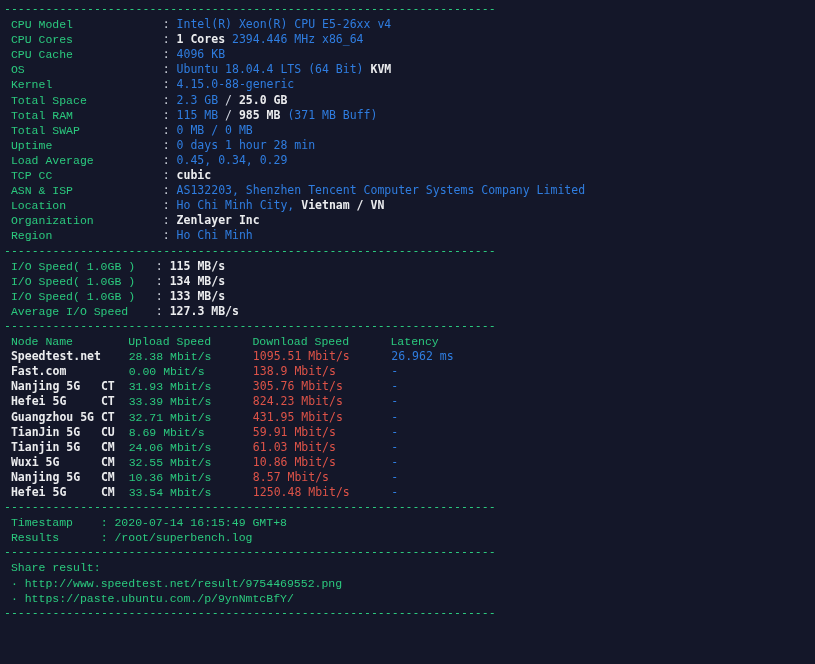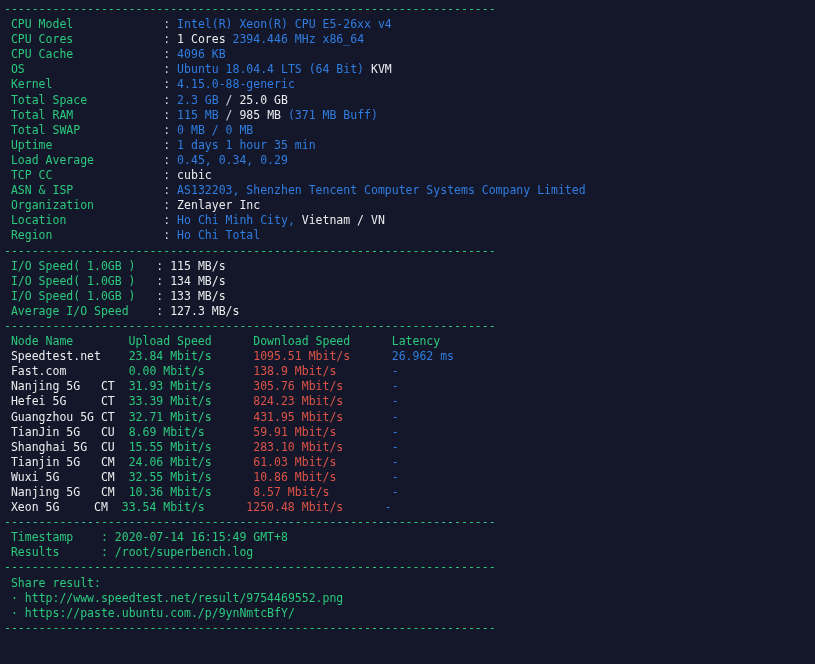--- a/index.html
+++ b/index.html
@@ -4,67 +4,66 @@
 <style>
   html,body{margin:0;padding:0;}
   body{width:815px;height:664px;overflow:hidden;background:#141729;}
   .terminal{
     width:815px;height:664px;box-sizing:border-box;
     padding:2px 0 0 4px;
     font-family:"DejaVu Sans Mono", monospace;
     font-size:11.5px;line-height:15.1px;
   }
   .line{white-space:pre;height:15.1px;}
-  .c-green{color:#2bc97e;}
+  .c-green{color:#2bc97e;font-family:Liberation Mono, monospace;}
   .c-green_bright{color:#64e8ab;font-weight:700;}
   .c-blue{color:#2f7de0;}
   .c-white{color:#cfd3dd;}
-  .c-white_bold{color:#ebecee;font-weight:400;}
+  .c-white_bold{color:#ebecee;font-weight:700;}
   .c-red{color:#dd5348;}
   .c-sep{color:#2bc97e;}
 </style>
 </head>
 <body>
 
 <div class="terminal">
   <div id="screen">
       <div class="line"><span class="c-sep">-----------------------------------------------------------------------</span></div>
       <div class="line"><span class="c-green"> CPU Model             </span><span class="c-white">: </span><span class="c-blue">Intel(R) Xeon(R) CPU E5-26xx v4</span></div>
       <div class="line"><span class="c-green"> CPU Cores             </span><span class="c-white">: </span><span class="c-white_bold">1 Cores</span><span class="c-blue"> 2394.446 MHz x86_64</span></div>
       <div class="line"><span class="c-green"> CPU Cache             </span><span class="c-white">: </span><span class="c-blue">4096 KB</span></div>
       <div class="line"><span class="c-green"> OS                    </span><span class="c-white">: </span><span class="c-blue">Ubuntu 18.04.4 LTS (64 Bit) </span><span class="c-white_bold">KVM</span></div>
       <div class="line"><span class="c-green"> Kernel                </span><span class="c-white">: </span><span class="c-blue">4.15.0-88-generic</span></div>
       <div class="line"><span class="c-green"> Total Space           </span><span class="c-white">: </span><span class="c-blue">2.3 GB</span><span class="c-white"> / </span><span class="c-white_bold">25.0 GB</span></div>
       <div class="line"><span class="c-green"> Total RAM             </span><span class="c-white">: </span><span class="c-blue">115 MB</span><span class="c-white"> / </span><span class="c-white_bold">985 MB</span><span class="c-blue"> (371 MB Buff)</span></div>
       <div class="line"><span class="c-green"> Total SWAP            </span><span class="c-white">: </span><span class="c-blue">0 MB / 0 MB</span></div>
-      <div class="line"><span class="c-green"> Uptime                </span><span class="c-white">: </span><span class="c-blue">1 days 1 hour 35 min</span></div>
+      <div class="line"><span class="c-green"> Uptime                </span><span class="c-white">: </span><span class="c-blue">0 days 1 hour 28 min</span></div>
       <div class="line"><span class="c-green"> Load Average          </span><span class="c-white">: </span><span class="c-blue">0.45, 0.34, 0.29</span></div>
       <div class="line"><span class="c-green"> TCP CC                </span><span class="c-white">: </span><span class="c-white_bold">cubic</span></div>
       <div class="line"><span class="c-green"> ASN &amp; ISP             </span><span class="c-white">: </span><span class="c-blue">AS132203, Shenzhen Tencent Computer Systems Company Limited</span></div>
+      <div class="line"><span class="c-green"> Location              </span><span class="c-white">: </span><span class="c-blue">Ho Chi Minh City, </span><span class="c-white_bold">Vietnam / VN</span></div>
       <div class="line"><span class="c-green"> Organization          </span><span class="c-white">: </span><span class="c-white_bold">Zenlayer Inc</span></div>
-      <div class="line"><span class="c-green"> Location              </span><span class="c-white">: </span><span class="c-blue">Ho Chi Minh City, </span><span class="c-white_bold">Vietnam / VN</span></div>
-      <div class="line"><span class="c-green"> Region                </span><span class="c-white">: </span><span class="c-blue">Ho Chi Total</span></div>
+      <div class="line"><span class="c-green"> Region                </span><span class="c-white">: </span><span class="c-blue">Ho Chi Minh</span></div>
       <div class="line"><span class="c-sep">-----------------------------------------------------------------------</span></div>
       <div class="line"><span class="c-green"> I/O Speed( 1.0GB )   </span><span class="c-white">: </span><span class="c-white_bold">115 MB/s</span></div>
       <div class="line"><span class="c-green"> I/O Speed( 1.0GB )   </span><span class="c-white">: </span><span class="c-white_bold">134 MB/s</span></div>
       <div class="line"><span class="c-green"> I/O Speed( 1.0GB )   </span><span class="c-white">: </span><span class="c-white_bold">133 MB/s</span></div>
       <div class="line"><span class="c-green"> Average I/O Speed    </span><span class="c-white">: </span><span class="c-white_bold">127.3 MB/s</span></div>
       <div class="line"><span class="c-sep">-----------------------------------------------------------------------</span></div>
       <div class="line"><span class="c-green"> Node Name        Upload Speed      Download Speed      Latency</span></div>
-      <div class="line"><span class="c-white_bold"> Speedtest.net    </span><span class="c-green">23.84 Mbit/s      </span><span class="c-red">1095.51 Mbit/s      </span><span class="c-blue">26.962 ms</span></div>
+      <div class="line"><span class="c-white_bold"> Speedtest.net    </span><span class="c-green">28.38 Mbit/s      </span><span class="c-red">1095.51 Mbit/s      </span><span class="c-blue">26.962 ms</span></div>
       <div class="line"><span class="c-white_bold"> Fast.com         </span><span class="c-green">0.00 Mbit/s       </span><span class="c-red">138.9 Mbit/s        </span><span class="c-blue">-</span></div>
       <div class="line"><span class="c-white_bold"> Nanjing 5G   CT  </span><span class="c-green">31.93 Mbit/s      </span><span class="c-red">305.76 Mbit/s       </span><span class="c-blue">-</span></div>
       <div class="line"><span class="c-white_bold"> Hefei 5G     CT  </span><span class="c-green">33.39 Mbit/s      </span><span class="c-red">824.23 Mbit/s       </span><span class="c-blue">-</span></div>
       <div class="line"><span class="c-white_bold"> Guangzhou 5G CT  </span><span class="c-green">32.71 Mbit/s      </span><span class="c-red">431.95 Mbit/s       </span><span class="c-blue">-</span></div>
       <div class="line"><span class="c-white_bold"> TianJin 5G   CU  </span><span class="c-green">8.69 Mbit/s       </span><span class="c-red">59.91 Mbit/s        </span><span class="c-blue">-</span></div>
-      <div class="line"><span class="c-white_bold"> Shanghai 5G  CU  </span><span class="c-green">15.55 Mbit/s      </span><span class="c-red">283.10 Mbit/s       </span><span class="c-blue">-</span></div>
       <div class="line"><span class="c-white_bold"> Tianjin 5G   CM  </span><span class="c-green">24.06 Mbit/s      </span><span class="c-red">61.03 Mbit/s        </span><span class="c-blue">-</span></div>
       <div class="line"><span class="c-white_bold"> Wuxi 5G      CM  </span><span class="c-green">32.55 Mbit/s      </span><span class="c-red">10.86 Mbit/s        </span><span class="c-blue">-</span></div>
       <div class="line"><span class="c-white_bold"> Nanjing 5G   CM  </span><span class="c-green">10.36 Mbit/s      </span><span class="c-red">8.57 Mbit/s         </span><span class="c-blue">-</span></div>
-      <div class="line"><span class="c-white_bold"> Xeon 5G     CM  </span><span class="c-green">33.54 Mbit/s      </span><span class="c-red">1250.48 Mbit/s      </span><span class="c-blue">-</span></div>
+      <div class="line"><span class="c-white_bold"> Hefei 5G     CM  </span><span class="c-green">33.54 Mbit/s      </span><span class="c-red">1250.48 Mbit/s      </span><span class="c-blue">-</span></div>
       <div class="line"><span class="c-sep">-----------------------------------------------------------------------</span></div>
       <div class="line"><span class="c-green"> Timestamp    </span><span class="c-green">: </span><span class="c-green">2020-07-14 16:15:49 GMT+8</span></div>
       <div class="line"><span class="c-green"> Results      </span><span class="c-green">: </span><span class="c-green">/root/superbench.log</span></div>
       <div class="line"><span class="c-sep">-----------------------------------------------------------------------</span></div>
       <div class="line"><span class="c-green"> Share result:</span></div>
       <div class="line"><span class="c-green"> · </span><span class="c-green">http://www.speedtest.net/result/9754469552.png</span></div>
       <div class="line"><span class="c-green"> · </span><span class="c-green">https://paste.ubuntu.com./p/9ynNmtcBfY/</span></div>
       <div class="line"><span class="c-sep">-----------------------------------------------------------------------</span></div>
     </div>
 </div>

